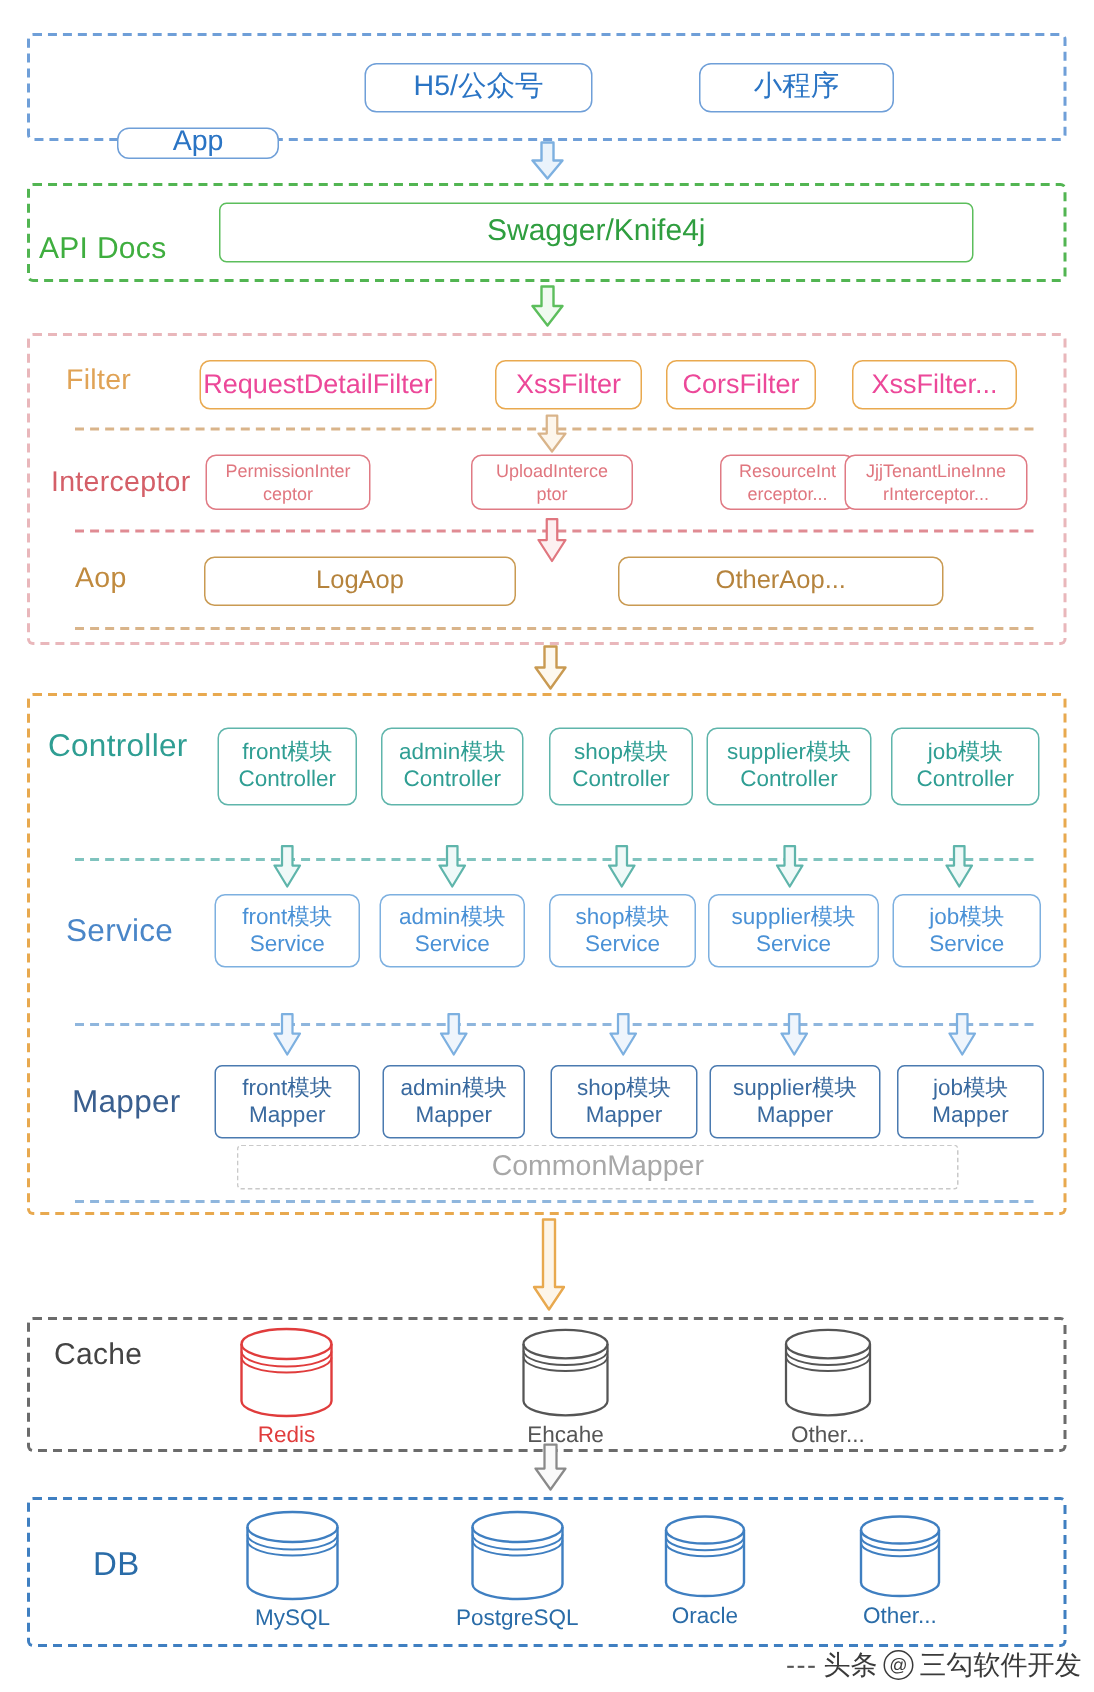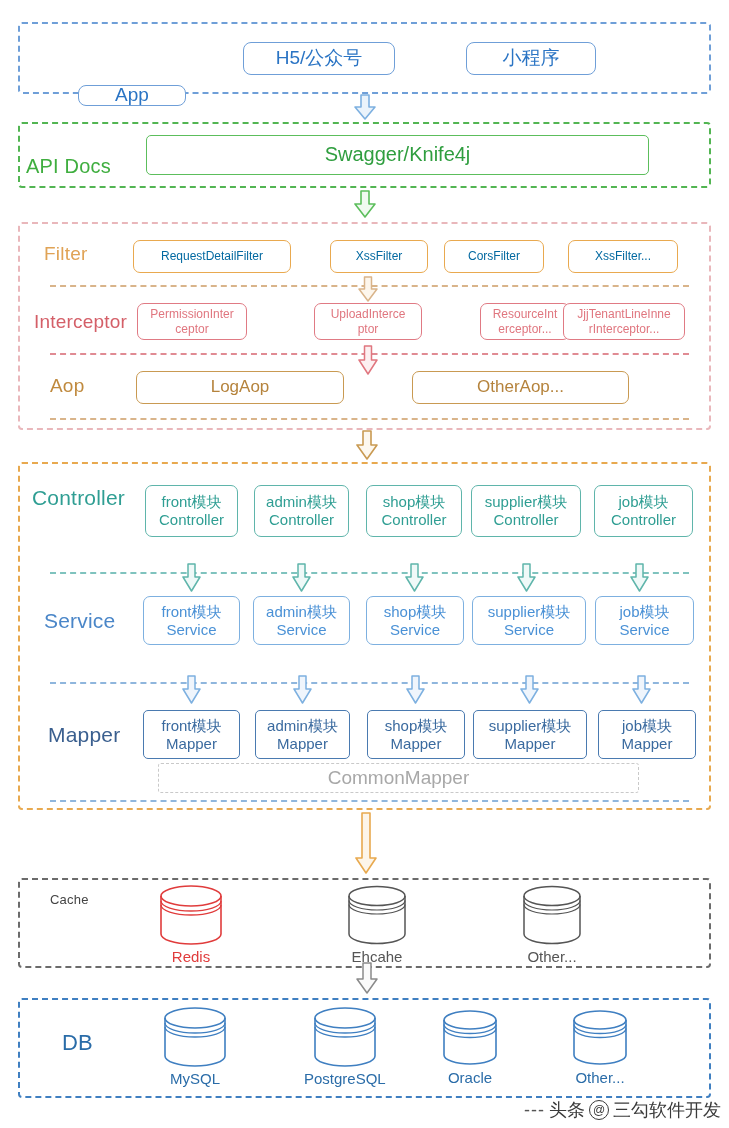--- a/index.html
+++ b/index.html
@@ -54,41 +54,41 @@
   
   #sec-web{left:18px;top:222px;width:693px;height:208px;border-color:#e9b7bb;}
   .sub-divider{position:absolute;border-top:2px dashed #d9b48a;height:0;}
   .sub-divider.pink{border-top-color:#e08b93;}
   .sub-divider.tan{border-top-color:#d9b48a;}
 
   #filter-label{color:#e0a356;left:44px;top:243px;font-size:19px;}
   #interceptor-label{color:#d45f68;left:34px;top:311px;font-size:19px;}
   #aop-label{color:#c08a3e;left:50px;top:375px;font-size:19px;}
 
-  .filter-box{border-color:#e9a94f;color:#0369a1;font-size:12px;border-radius:7px;}
+  .filter-box{border-color:#e9a94f;color:#ec4899;font-size:18px;border-radius:7px;}
   .intc-box{border-color:#e07a84;color:#e0767f;font-size:12px;border-radius:7px;}
   .aop-box{border-color:#c99a52;color:#b5833c;font-size:17px;border-radius:7px;}
 
   
   #sec-core{left:18px;top:462px;width:693px;height:348px;border-color:#e8a94f;}
   #controller-label{color:#2f9e93;left:32px;top:486px;font-size:21px;}
   #service-label{color:#4a86c8;left:44px;top:609px;font-size:21px;}
   #mapper-label{color:#3a5f8f;left:48px;top:723px;font-size:21px;}
 
   .ctrl-box{border-color:#5fb5ab;color:#2f9e93;font-size:15px;border-radius:7px;}
   .svc-box{border-color:#7db0e0;color:#4a91d6;font-size:15px;border-radius:7px;}
   .map-box{border-color:#4a7ab0;color:#3a6a9f;font-size:15px;border-radius:5px;}
   #commonmapper-box{
     left:158px;top:763px;width:481px;height:30px;
     border:1.6px dashed #c9c9c9;color:#a8a8a8;font-size:19px;border-radius:3px;
   }
 
   
   #sec-cache{left:18px;top:878px;width:693px;height:90px;border-color:#6b6b6b;}
-  #cache-label{color:#444;left:50px;top:892px;font-size:13px;}
+  #cache-label{color:#444;left:36px;top:892px;font-size:20px;}
 
   
   #sec-db{left:18px;top:998px;width:693px;height:100px;border-color:#3f7fc1;}
   #db-label{color:#2a6ca8;left:62px;top:1030px;font-size:22px;}
 
   
   .cyl-wrap{position:absolute;display:flex;flex-direction:column;align-items:center;}
   .cyl{display:block;}
   .cyl-label{margin-top:2px;font-size:15px;white-space:nowrap;}
 

